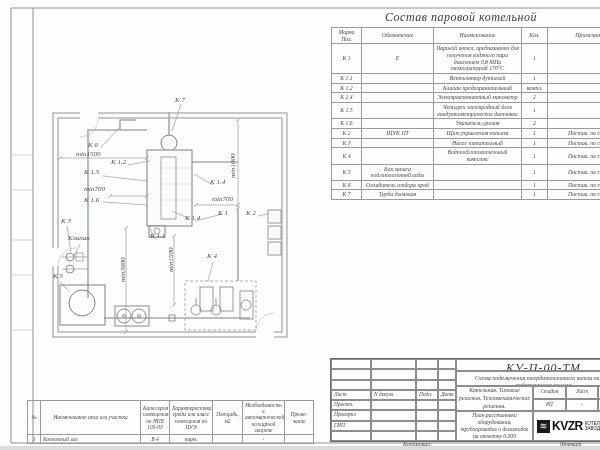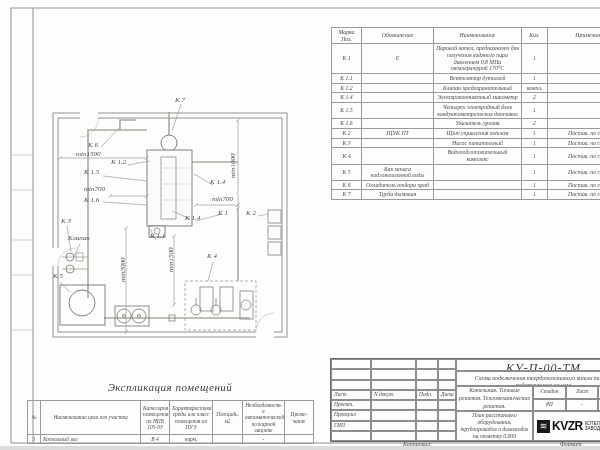--- a/index.html
+++ b/index.html
@@ -170,20 +170,21 @@
     <div class="plabel" style="left:185px;top:215px">К 1.4</div>
     <div class="plabel" style="left:61px;top:218px">К 3</div>
     <div class="plabel" style="left:68px;top:235px">Клапан</div>
     <div class="plabel" style="left:53px;top:273px">К 5</div>
     <div class="plabel vert" style="left:120px;top:282px">min3000</div>
     <div class="plabel" style="left:150px;top:233px">К 1.1</div>
     <div class="plabel vert" style="left:168px;top:272px">min1500</div>
     <div class="plabel" style="left:207px;top:253px">К 4</div>
   </div>
 
+  <div class="abs dtitle" style="left:330px;top:10px;width:262px">Состав паровой котельной</div>
 
   <table class="dtab comp-tab abs" style="left:331px;top:27px">
     <colgroup>
         <col style="width:30px">
         <col style="width:72px">
         <col style="width:88px">
         <col style="width:26px">
         <col style="width:86px">
       </colgroup>
     <tbody>
@@ -274,21 +275,20 @@
     <tr>
           <td>К 7</td>
           <td>Труба дымовая</td>
           <td></td>
           <td>1</td>
           <td>Постав. по соглас</td>
         </tr>
   </tbody>
     </table>
 
-  <div class="abs dtitle" style="left:55px;top:381px;width:230px;font-size:11px">Экспликация помещений</div>
 
   <table class="dtab expl-tab abs" style="left:27px;top:400px">
     <colgroup>
         <col style="width:13px">
         <col style="width:100px">
         <col style="width:29px">
         <col style="width:43px">
         <col style="width:30px">
         <col style="width:42px">
         <col style="width:29px">

